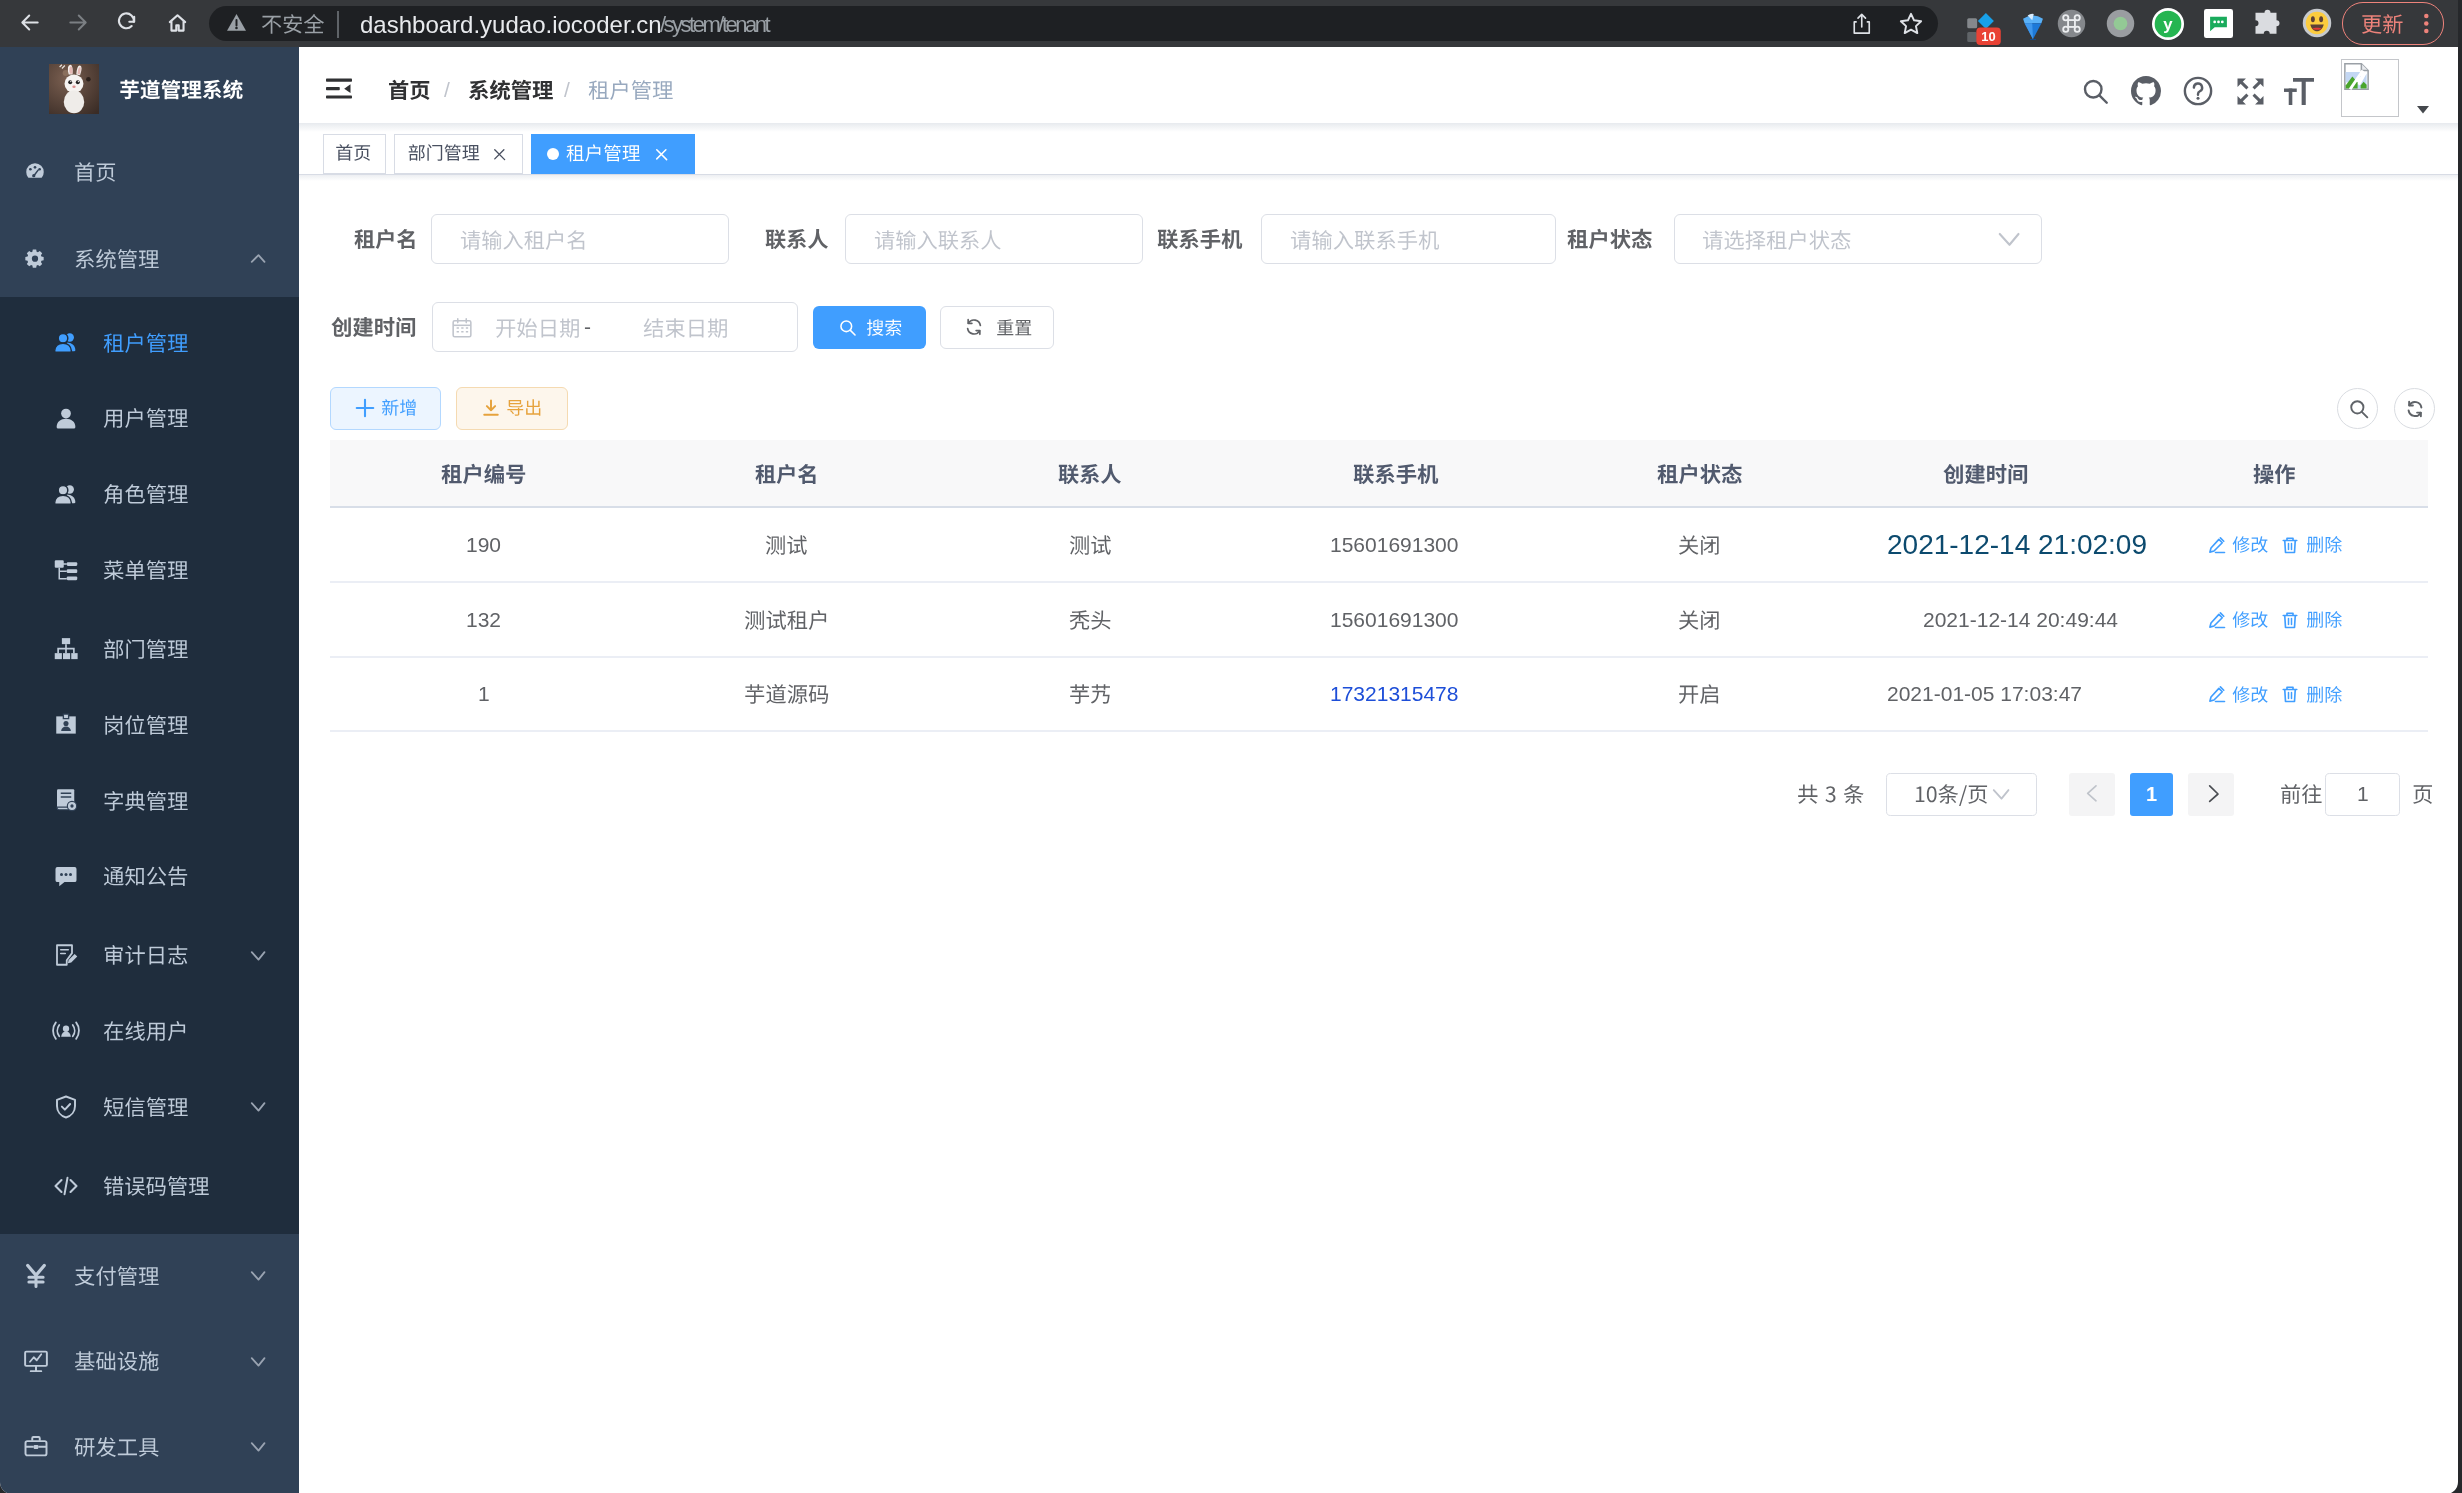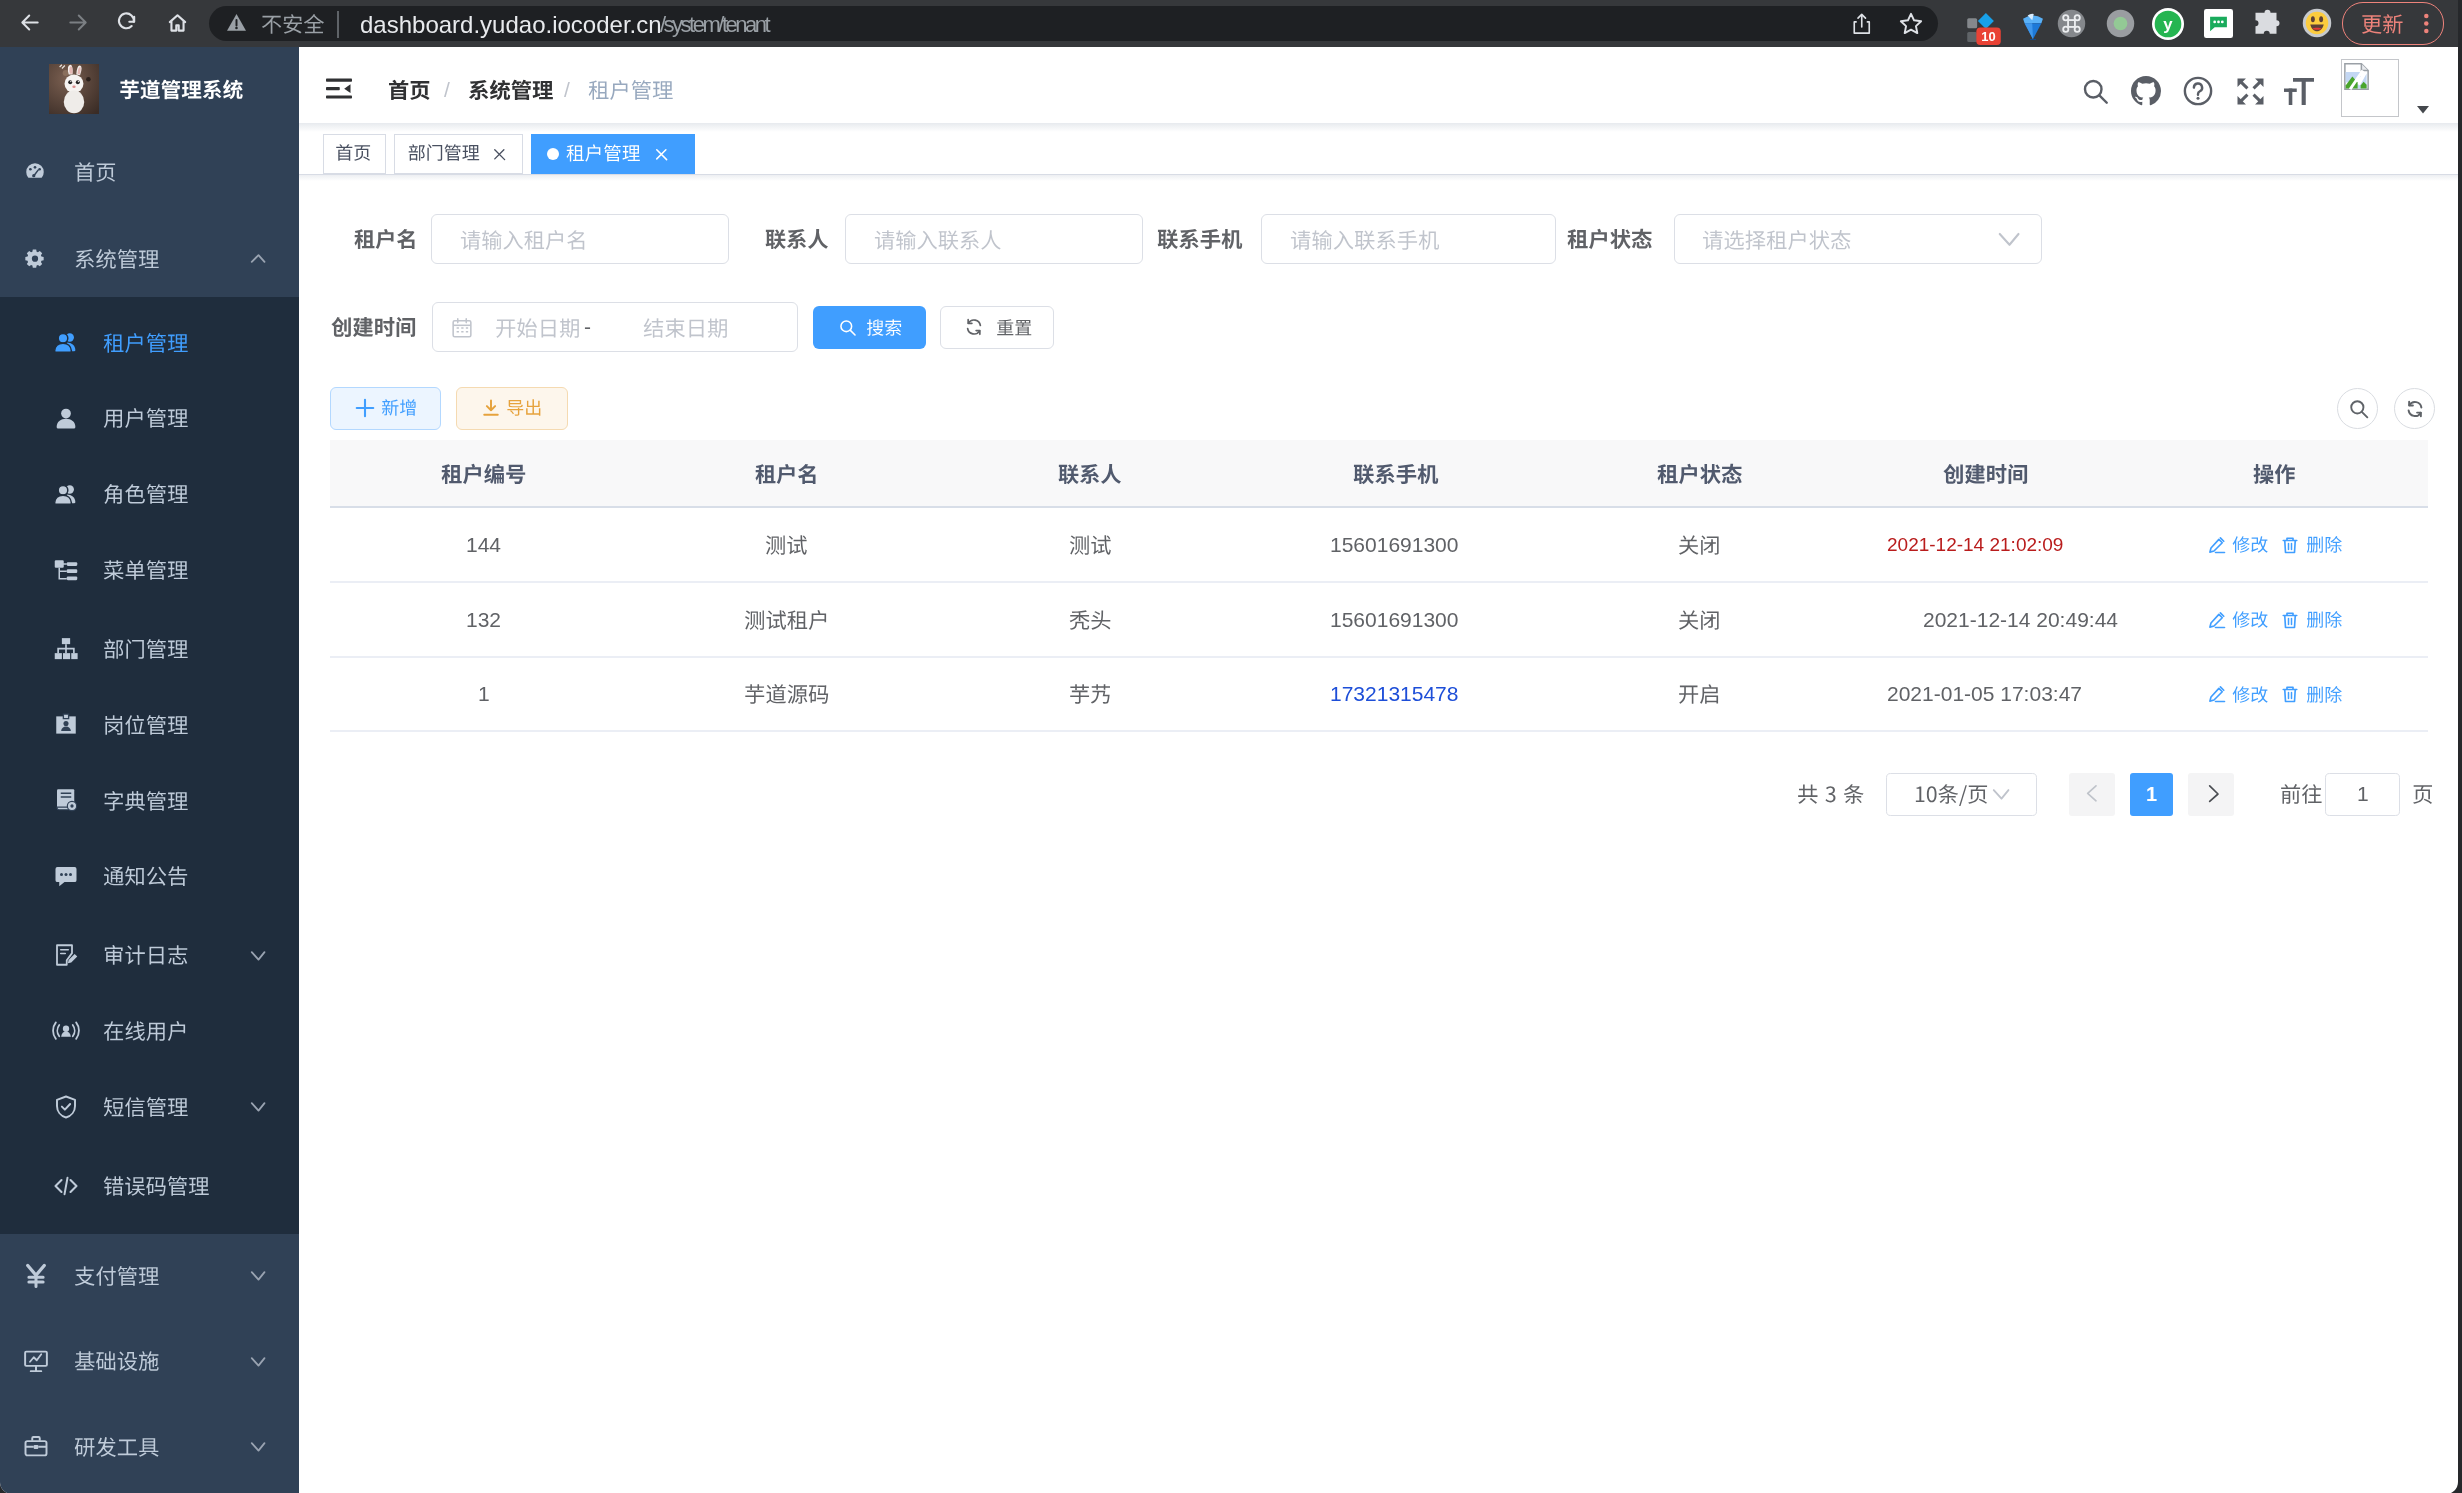--- a/index.html
+++ b/index.html
@@ -846,41 +846,41 @@
         <use href="#g80_700" transform="translate(56,31.64) scale(0.028)"></use>
         <use href="#g81_700" transform="translate(84,31.64) scale(0.028)"></use>
       </g>
     </svg>
 <svg class="t" style="left:2253px;top:458px" width="44" height="32" viewBox="0 0 58 42">
       <g fill="#515a6e">
         <use href="#g96_700" transform="translate(0,31.64) scale(0.028)"></use>
         <use href="#g97_700" transform="translate(28,31.64) scale(0.028)"></use>
       </g>
     </svg>
-<div class="lt" style="left:466px;top:529px;height:32px;line-height:32px;font-size:21px;color:#606266;font-weight:normal;">144</div>
+<div class="lt" style="left:466px;top:529px;height:32px;line-height:32px;font-size:21px;color:#606266;font-weight:normal;">190</div>
 <svg class="t" style="left:765px;top:529px" width="44" height="32" viewBox="0 0 58 42">
       <g fill="#606266">
         <use href="#g98_400" transform="translate(0,31.64) scale(0.028)"></use>
         <use href="#g99_400" transform="translate(28,31.64) scale(0.028)"></use>
       </g>
     </svg>
 <svg class="t" style="left:1069px;top:529px" width="44" height="32" viewBox="0 0 58 42">
       <g fill="#606266">
         <use href="#g98_400" transform="translate(0,31.64) scale(0.028)"></use>
         <use href="#g99_400" transform="translate(28,31.64) scale(0.028)"></use>
       </g>
     </svg>
 <div class="lt" style="left:1330px;top:529px;height:32px;line-height:32px;font-size:21px;color:#606266;font-weight:normal;">15601691300</div>
 <svg class="t" style="left:1678px;top:529px" width="44" height="32" viewBox="0 0 58 42">
       <g fill="#606266">
         <use href="#g100_400" transform="translate(0,31.64) scale(0.028)"></use>
         <use href="#g101_400" transform="translate(28,31.64) scale(0.028)"></use>
       </g>
     </svg>
-<div class="lt" style="left:1887px;top:529px;height:32px;line-height:32px;font-size:19px;color:#b91c1c;font-weight:normal;">2021-12-14 21:02:09</div>
+<div class="lt" style="left:1887px;top:529px;height:32px;line-height:32px;font-size:28px;color:#0c4a6e;font-weight:normal;">2021-12-14 21:02:09</div>
 <svg class="t" style="left:2208px;top:536px;" width="18" height="18" viewBox="0 0 24 24">
       <path d="M14.5 4.5 19 9 8 20l-5.5 1.5L4 16z" fill="none" stroke="#409eff" stroke-width="2.2" stroke-linejoin="round"></path>
       <path d="M16.5 2.5l4.5 4.5" stroke="#409eff" stroke-width="2.2" stroke-linecap="round"></path>
       <path d="M10 22h12" stroke="#409eff" stroke-width="2.2" stroke-linecap="round"></path>
     </svg>
 <svg class="t" style="left:2232px;top:531px" width="38" height="27" viewBox="0 0 50 36">
       <g fill="#409eff">
         <use href="#g102_400" transform="translate(0,27.12) scale(0.024)"></use>
         <use href="#g103_400" transform="translate(24,27.12) scale(0.024)"></use>
       </g>

